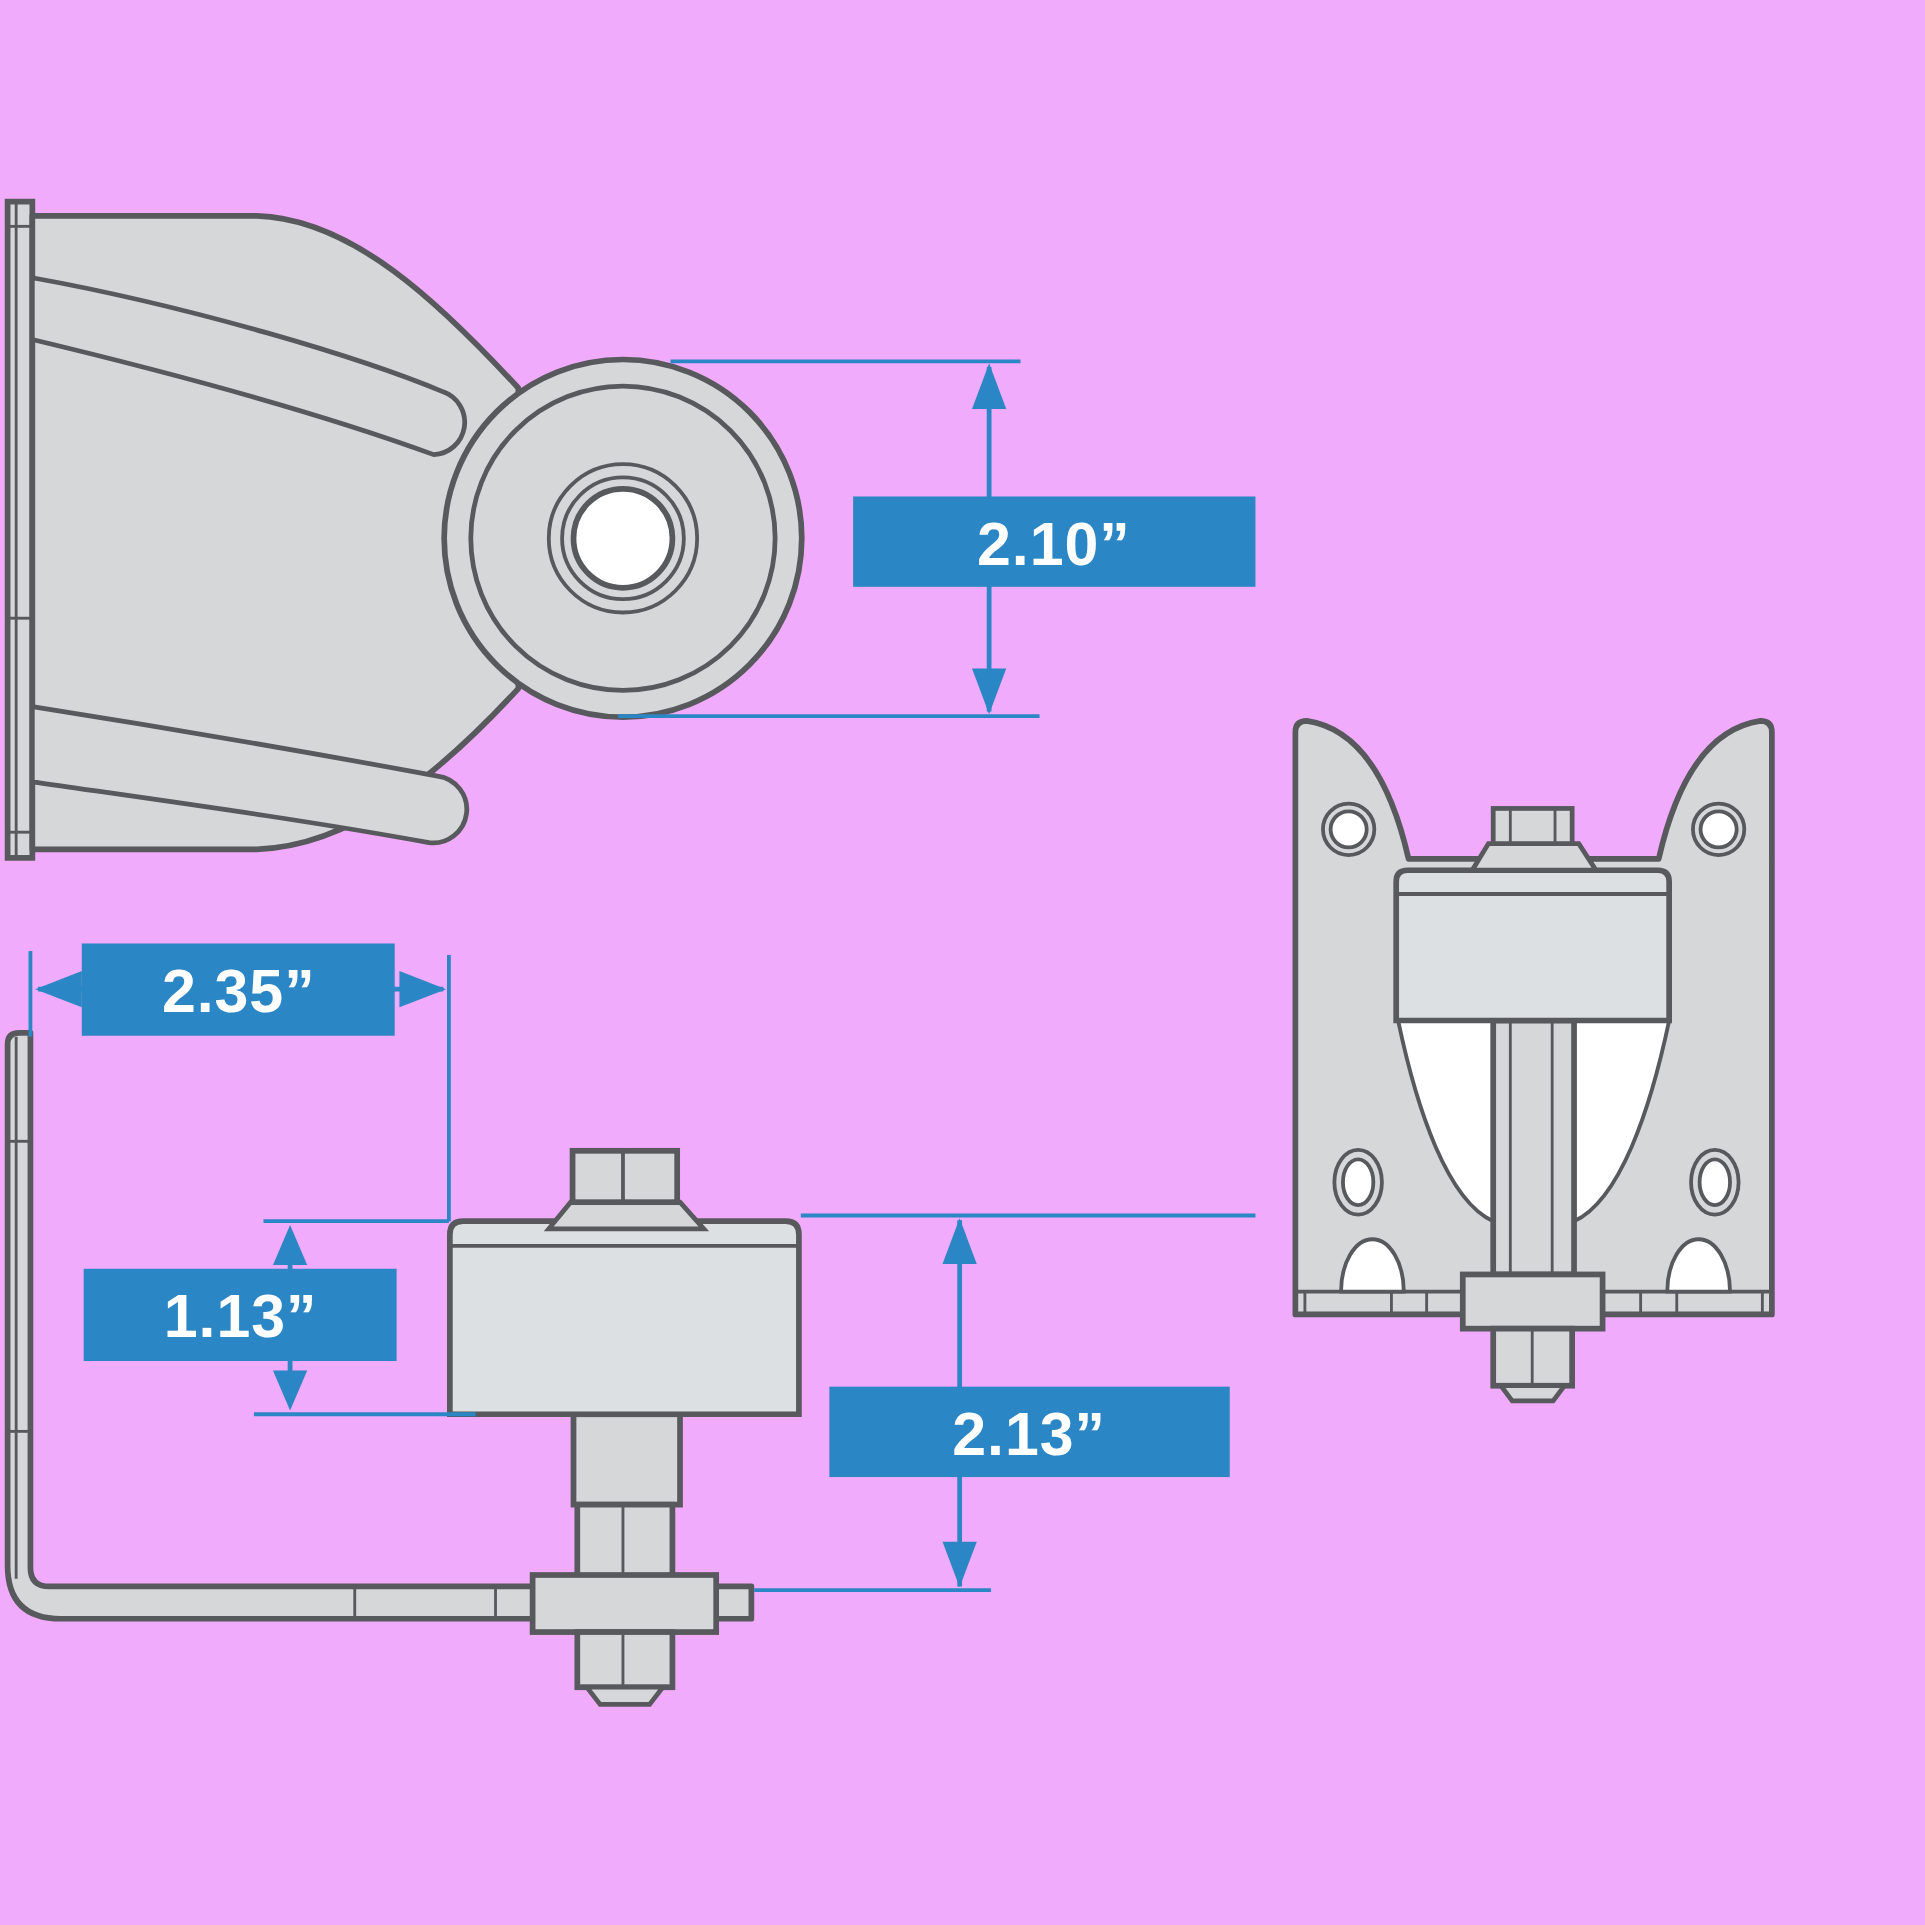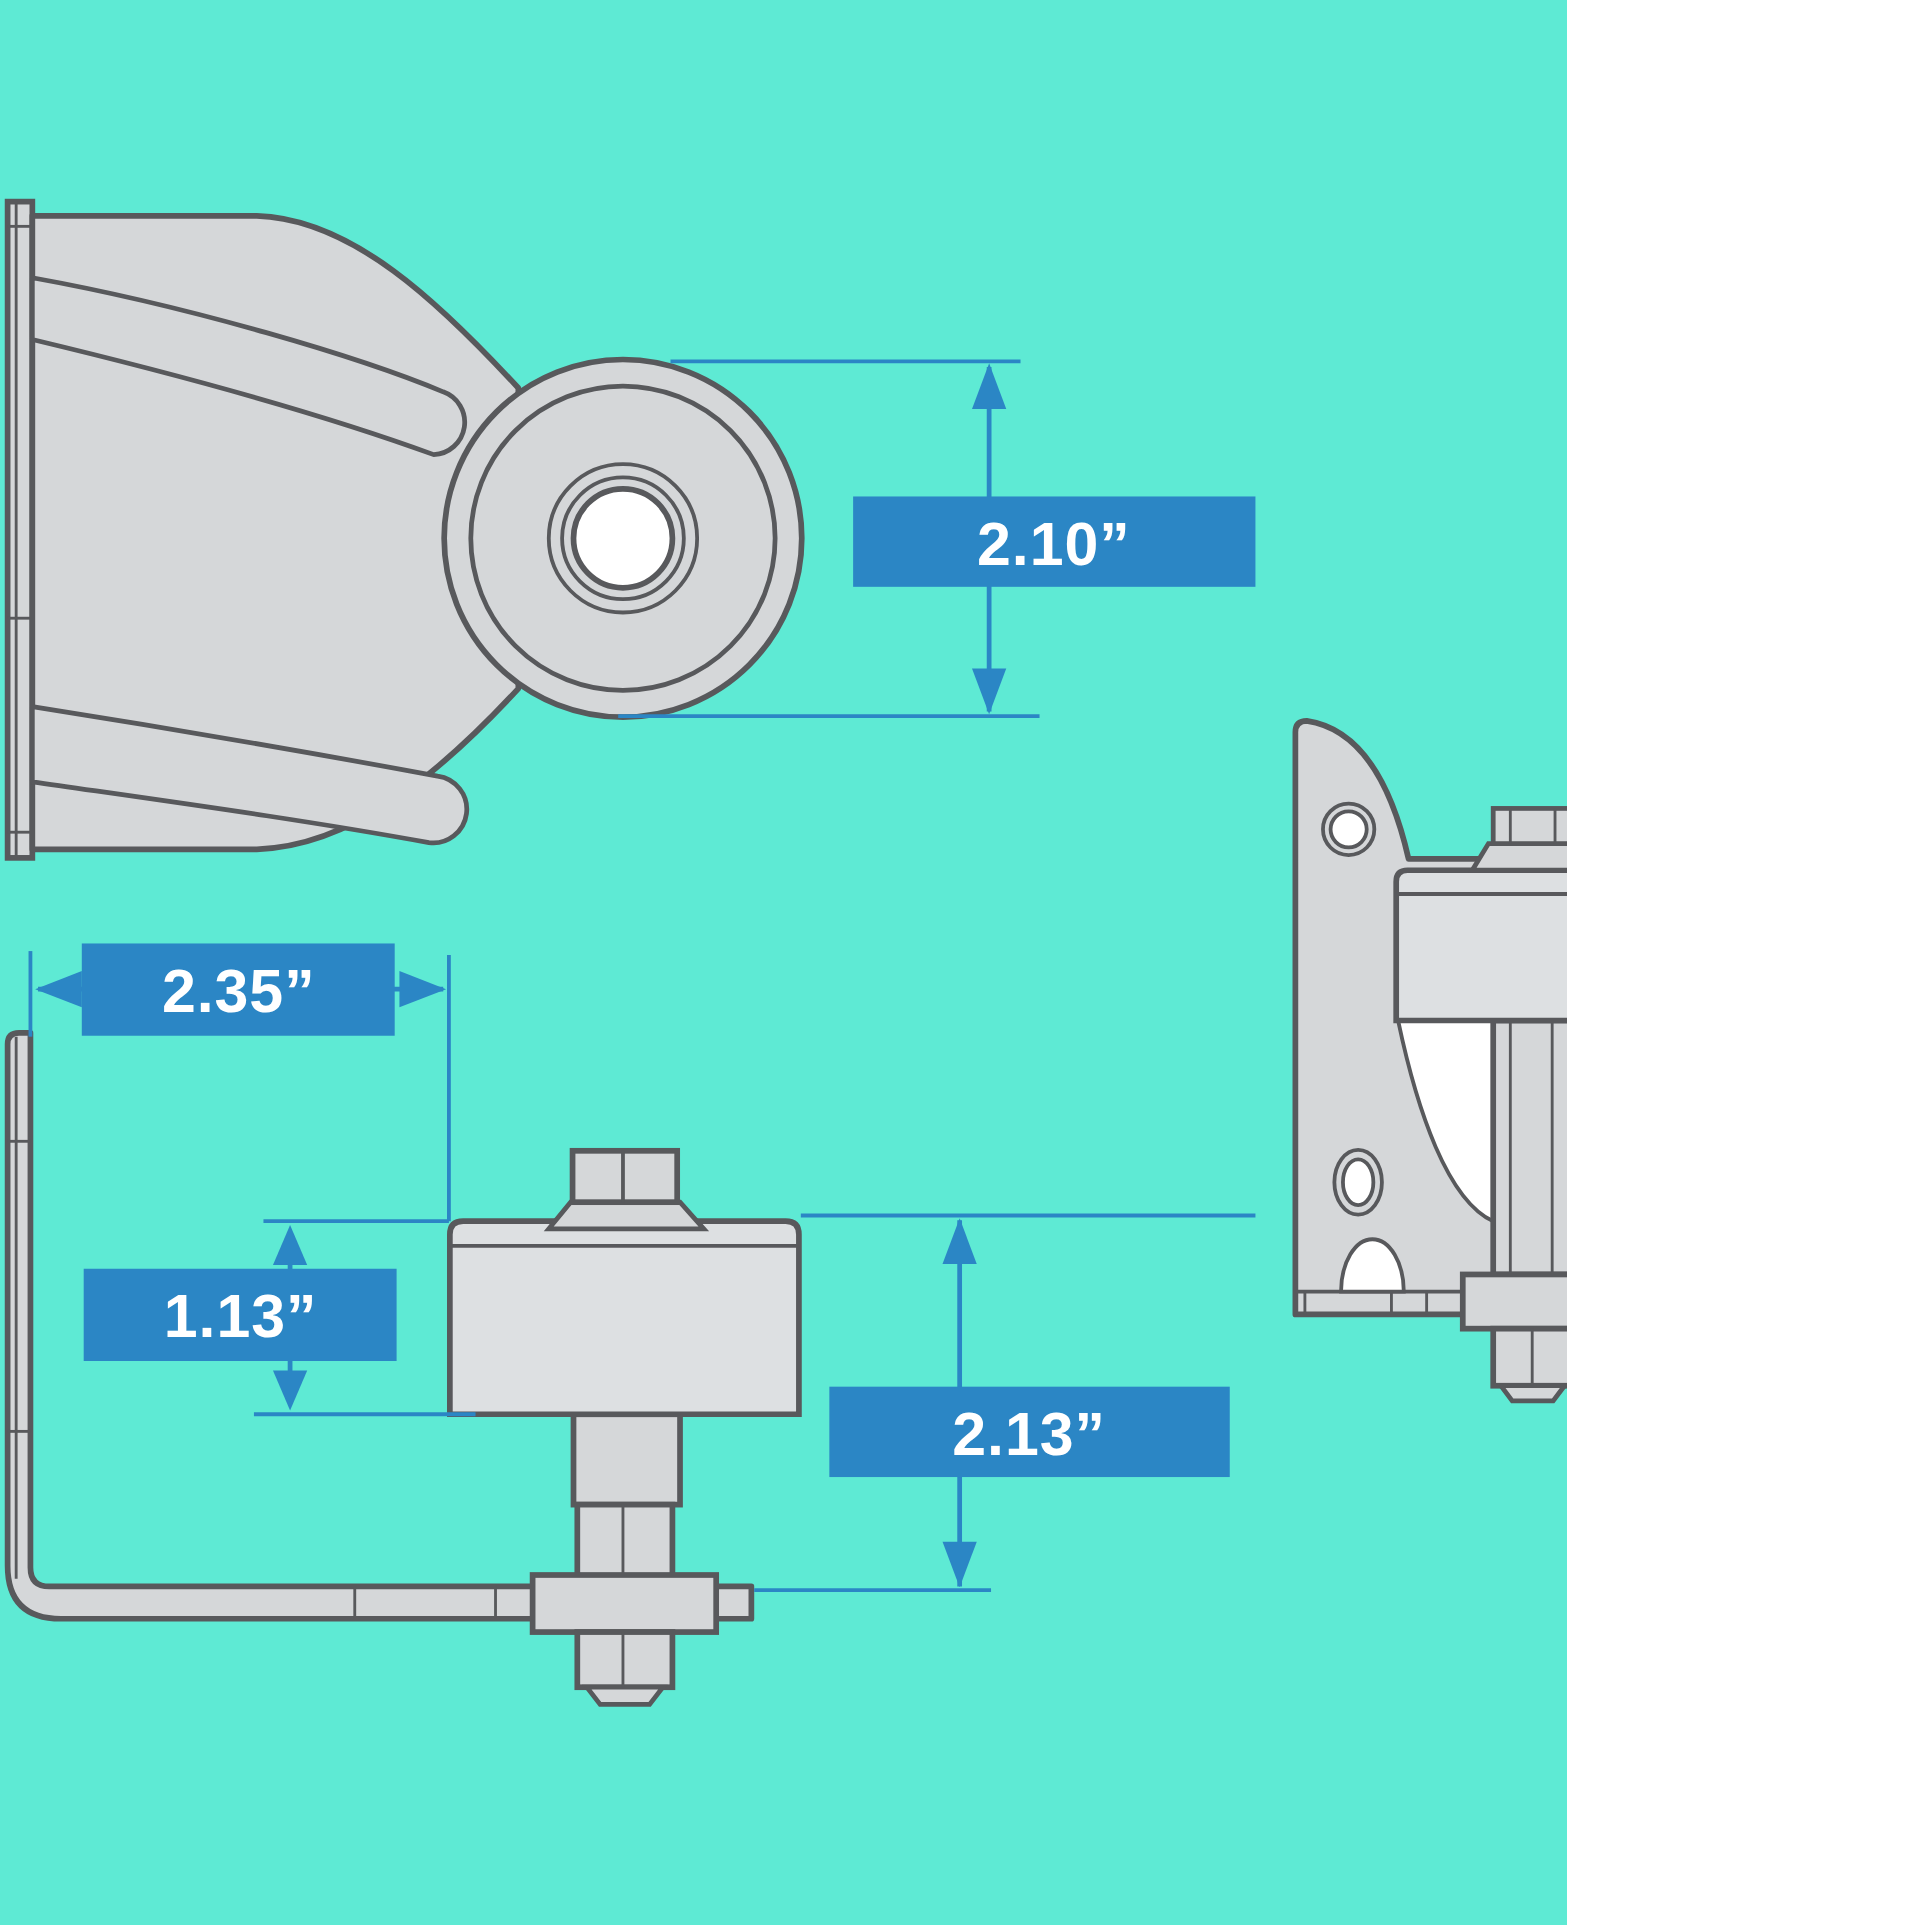--- a/index.html
+++ b/index.html
@@ -1,19 +1,19 @@
 <!DOCTYPE html>
 <html style="font-size:15px"><head>
 <meta charset="utf-8">
 <style>
   html,body{margin:0;padding:0;background:#ffffff;}
   .canvas{
     position:relative;
-    width:1567px;height:1925px;
-    background:#5eead4;
+    width:1925px;height:1925px;
+    background:#f0abfc;
     font-family:"Liberation Sans", sans-serif;
     overflow:hidden;
   }
   svg{display:block;}
   .dim-label-text{
     font-family:"Liberation Sans", sans-serif;
     font-weight:800;
     font-size:64px;
     fill:#ffffff;
     letter-spacing:1px;

